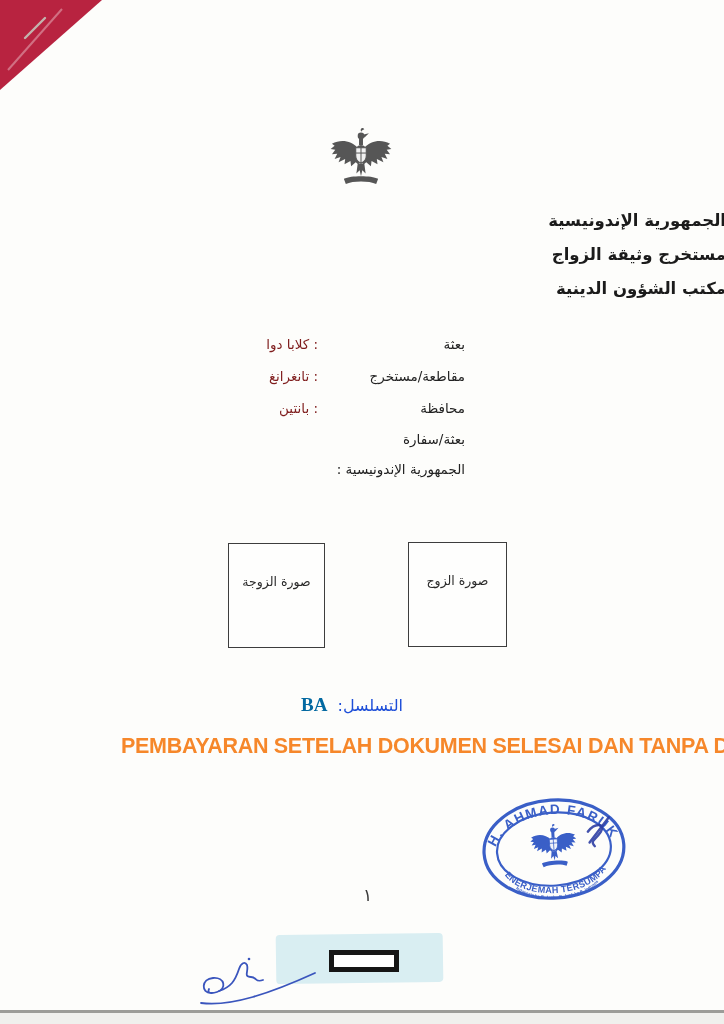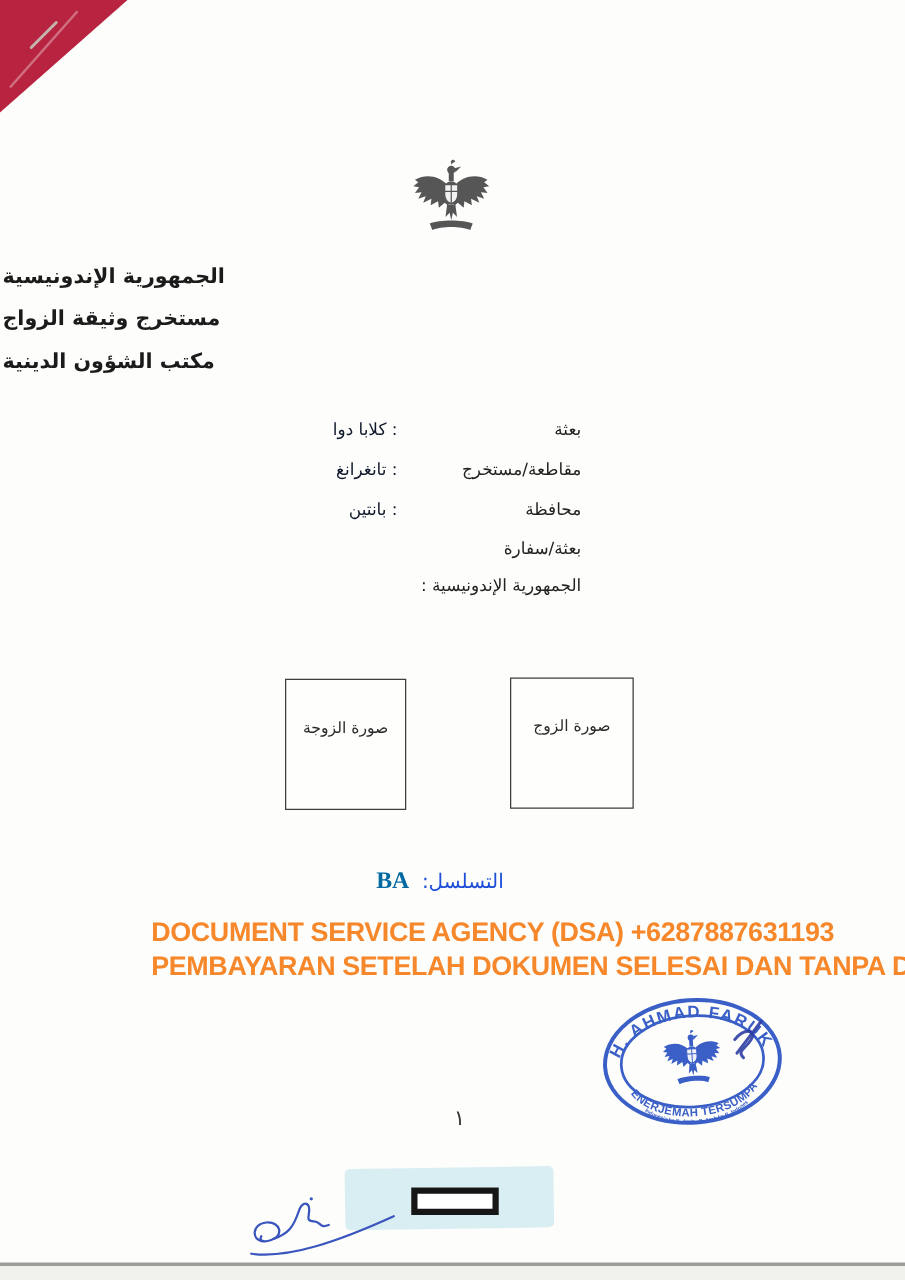--- a/index.html
+++ b/index.html
@@ -5,33 +5,33 @@
   html,body{margin:0;padding:0;background:#e9e9e6;}
   #page{
     position:relative;width:724px;height:1024px;overflow:hidden;
     background:#fdfdfb;font-family:"DejaVu Sans",sans-serif;color:#1f1f1f;
   }
   
   .red-corner{position:absolute;left:0;top:0;}
   
   .emblem-top{position:absolute;left:328px;top:117px;color:#404040;opacity:.88;}
   
-  .titles{position:absolute;left:0;top:204px;width:724px;text-align:left;}
+  .titles{position:absolute;left:0;top:204px;width:724px;text-align:right;}
   .titles .t{
     font-weight:bold;font-size:16.5px;line-height:34px;color:#1b1b1b;
     transform:translateX(2px);letter-spacing:0;
   }
   
   .frow{position:absolute;left:0;width:724px;height:26px;}
   .flabel{
     position:absolute;right:259px;top:0;font-size:13.5px;color:#222;
     white-space:nowrap;direction:rtl;
   }
   .fvalue{
-    position:absolute;right:406px;top:0;font-size:13.5px;color:#0f172a;
+    position:absolute;right:406px;top:0;font-size:13.5px;color:#7f1d1d;
     white-space:nowrap;direction:rtl;
   }
   
   .photo-box{
     position:absolute;border:1.5px solid #3d3d3d;background:#fefefd;
     text-align:center;box-sizing:border-box;
   }
   .photo-box .plabel{
     display:block;margin-top:30px;font-size:12.5px;color:#2a2a2a;direction:rtl;
   }
@@ -147,21 +147,20 @@
   <div class="photo-box" id="photo-wife">
     <span class="plabel">صورة الزوجة</span>
   </div>
 
   <div class="serial">
     <span class="slabel">التسلسل:</span>
     <span class="sval">BA</span>
   </div>
 
   <div class="watermark">
-    <div>DOCUMENT SERVICE AGENCY (DSA) +6287887631193</div>
     <div>PEMBAYARAN SETELAH DOKUMEN SELESAI DAN TANPA DP</div>
   </div>
 
   <svg class="stamp" width="154" height="114" viewBox="0 0 154 114">
     <defs>
       <path id="arc-top" d="M16,60 A60,39 0 0 1 136,60" fill="none"></path>
       <path id="arc-bot" d="M26,80 A54,32 0 0 0 126,80" fill="none"></path>
       <path id="arc-bot2" d="M34,92 A48,26 0 0 0 118,92" fill="none"></path>
     </defs>
     <ellipse cx="76" cy="56" rx="70" ry="49" fill="none" stroke="#2a52c3" stroke-width="3.2"></ellipse>

